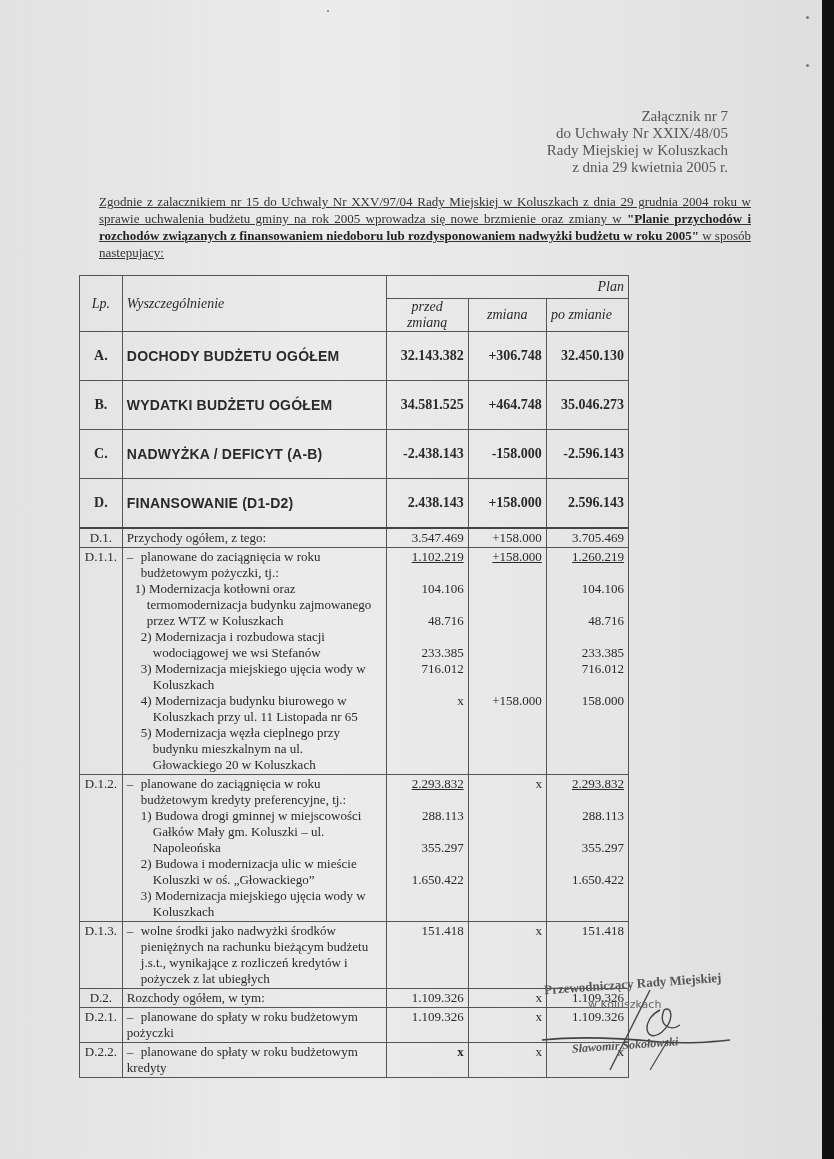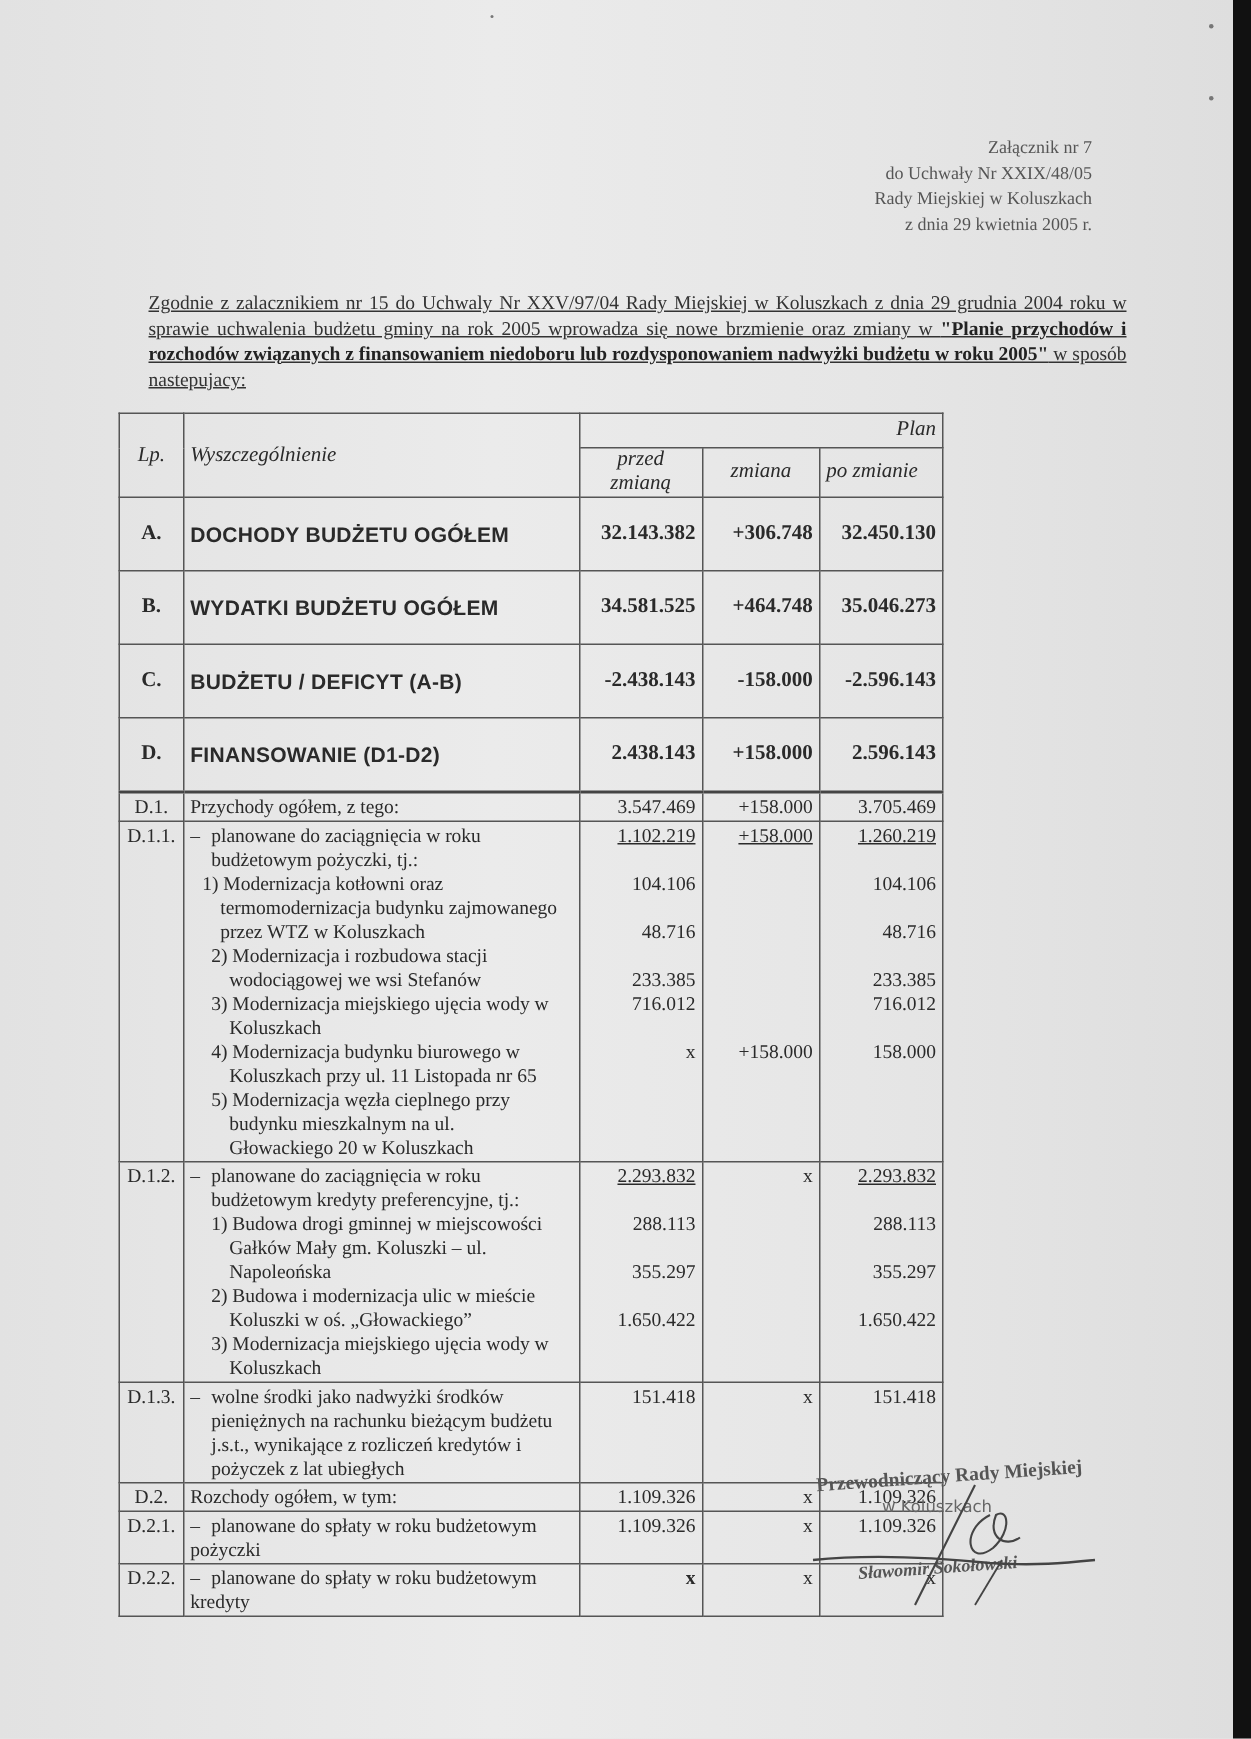--- a/index.html
+++ b/index.html
@@ -10,22 +10,22 @@
       color: #2a2a2a;
     }
     .page {
       position: absolute; left: 0; top: 0; width: 822px; height: 1159px;
       background: linear-gradient(90deg, #e2e2e2 0%, #ebebeb 40%, #e6e6e6 70%, #dedede 100%);
     }
     .edge { position: absolute; left: 822px; top: 0; width: 12px; height: 1159px; background: #111; }
     .speck { position: absolute; width: 3px; height: 3px; border-radius: 50%; background: #777; }
 
     .annex {
-      position: absolute; right: 94px; top: 90px; text-align: right;
-      font-size: 12px; line-height: 17px; color: #555;
+      position: absolute; right: 94px; top: 108px; text-align: right;
+      font-size: 15px; line-height: 17px; color: #555;
     }
     .annex div { white-space: nowrap; }
 
     .intro {
       position: absolute; left: 99px; top: 193px; width: 652px;
       font-size: 13px; line-height: 17px; color: #333; text-align: justify; text-decoration: underline;
     }
     .intro b { color: #222; }
 
     table.budget {
@@ -105,21 +105,21 @@
     </tr>
     <tr class="big">
       <td class="c-lp">B.</td>
       <td class="c-desc">WYDATKI BUDŻETU OGÓŁEM</td>
       <td class="c-num">34.581.525</td>
       <td class="c-num">+464.748</td>
       <td class="c-num">35.046.273</td>
     </tr>
     <tr class="big">
       <td class="c-lp">C.</td>
-      <td class="c-desc">BUDŻETU / DEFICYT (A-B)</td>
+      <td class="c-desc">NADWYŻKA / DEFICYT (A-B)</td>
       <td class="c-num">-2.438.143</td>
       <td class="c-num">-158.000</td>
       <td class="c-num">-2.596.143</td>
     </tr>
     <tr class="big">
       <td class="c-lp">D.</td>
       <td class="c-desc">FINANSOWANIE (D1-D2)</td>
       <td class="c-num">2.438.143</td>
       <td class="c-num">+158.000</td>
       <td class="c-num">2.596.143</td>

